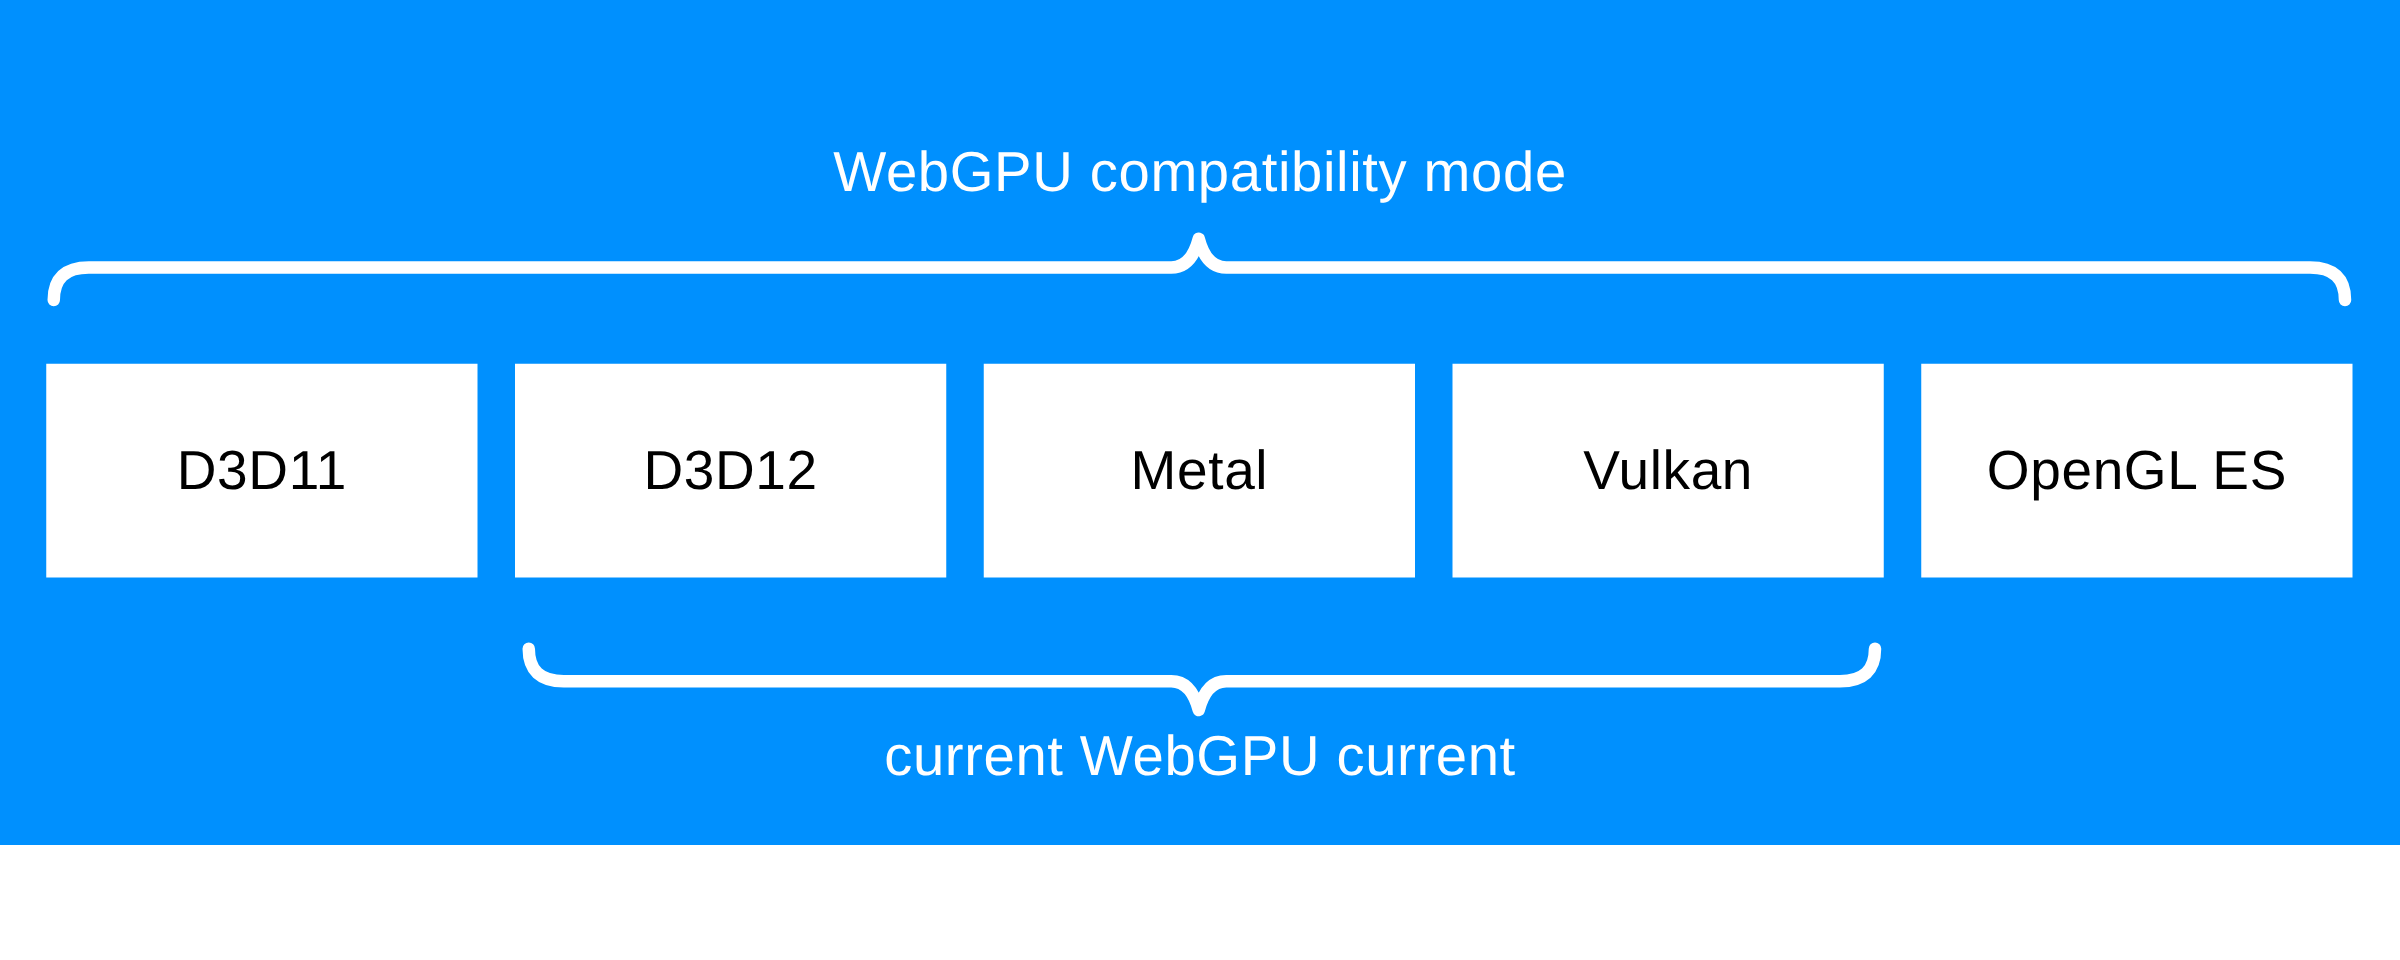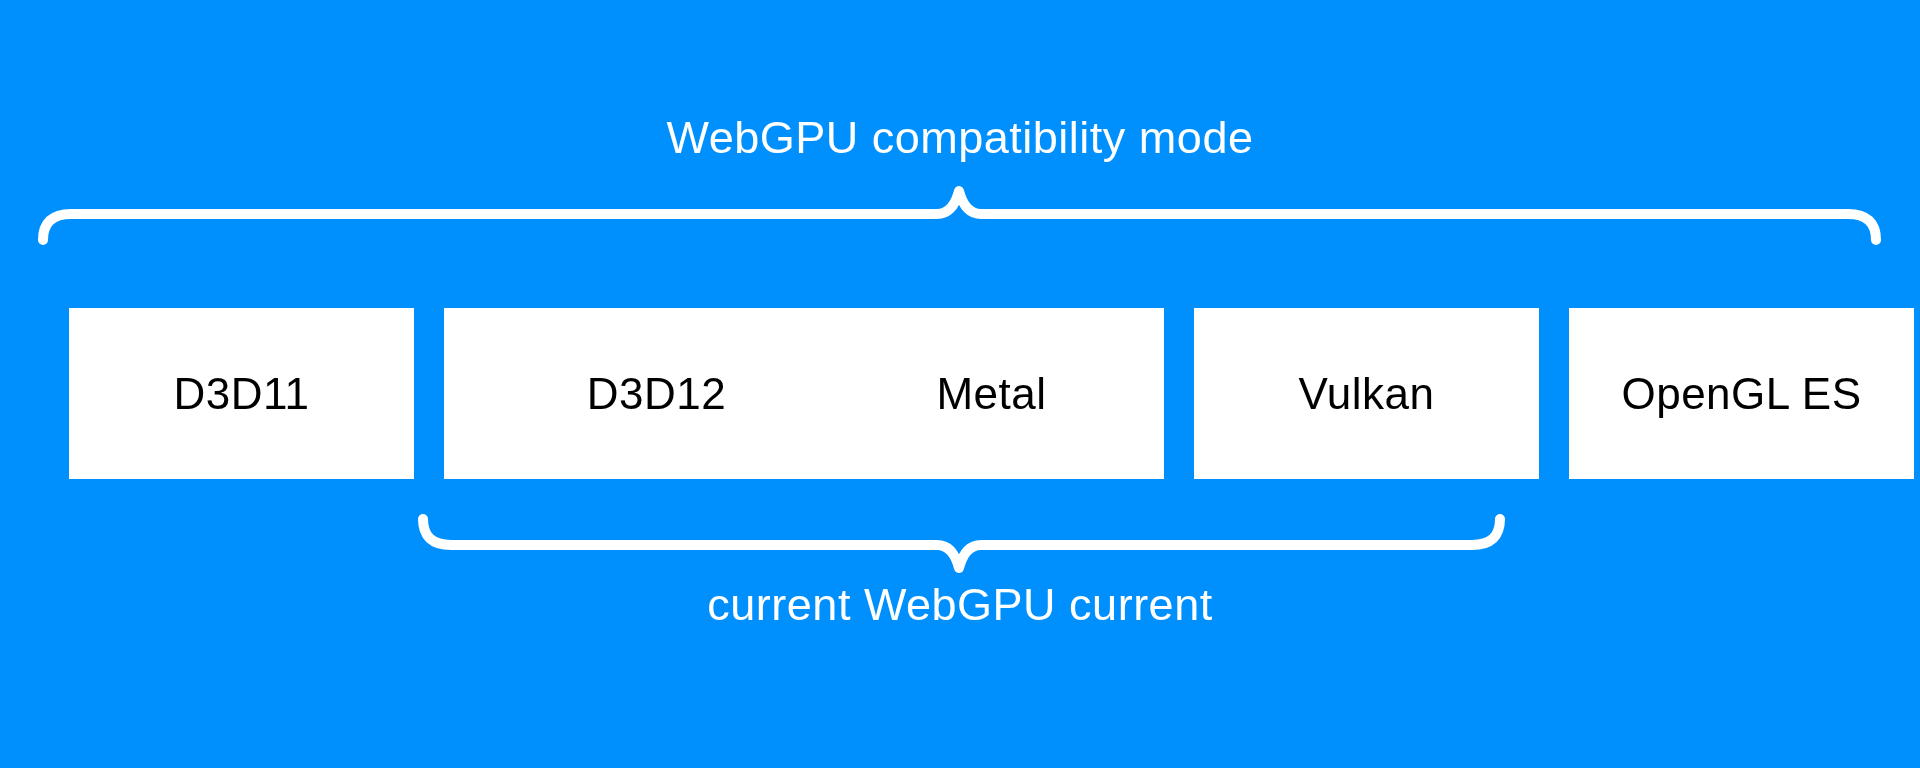--- a/index.html
+++ b/index.html
@@ -1,19 +1,19 @@
 <!DOCTYPE html>
 <html><head>
 <meta charset="utf-8">
 <style>
   html, body { margin: 0; padding: 0; }
   .canvas {
     position: relative;
     width: 1920px;
-    height: 768px;
+    height: 676px;
     background: #0090fe;
     overflow: hidden;
     font-family: "Liberation Sans", sans-serif;
   }
   .group-label {
     position: absolute;
     left: 0;
     width: 100%;
     text-align: center;
     color: #ffffff;
@@ -32,35 +32,34 @@
   }
   .braces path {
     fill: none;
     stroke: #ffffff;
     stroke-width: 10;
     stroke-linecap: round;
     stroke-linejoin: round;
   }
   .api-box {
     position: absolute;
-    top: 308px;
+    top: 291px;
     width: 345px;
     height: 171px;
     background: #ffffff;
     color: #000000;
     display: flex;
     align-items: center;
     justify-content: center;
     font-size: 44px;
     letter-spacing: 0.5px;
     white-space: nowrap;
-    margin-left: 32px;
   }
   .pos-0 { left: 37px; }
-  .pos-1 { left: 412px; padding-left: 40px; }
+  .pos-1 { left: 412px; }
   .pos-2 { left: 787px; text-align: right; }
   .pos-3 { left: 1162px; }
   .pos-4 { left: 1537px; }
 </style>
 </head>
 <body>
 
 <div class="canvas">
 
   <div class="group-label top-label">WebGPU compatibility mode</div>

